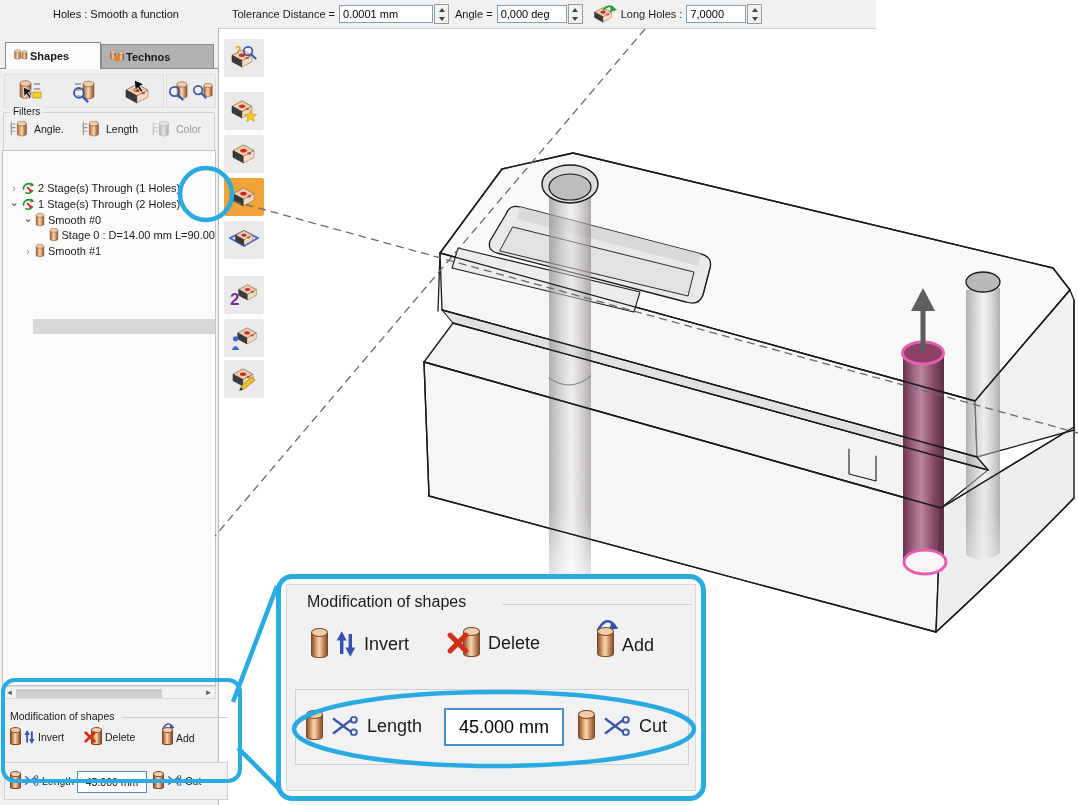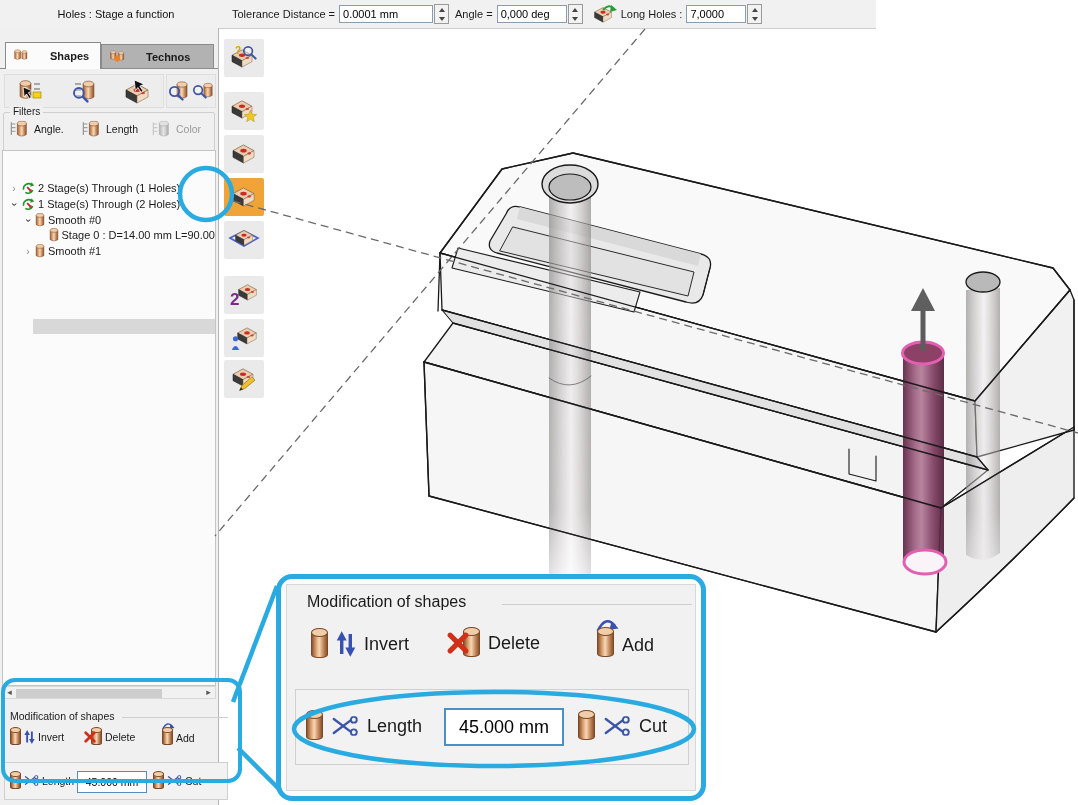--- a/index.html
+++ b/index.html
@@ -16,21 +16,21 @@
   .spin{width:13px;height:18px;border:1px solid #9a9a9a;background:#f2f2f2;display:flex;
         flex-direction:column;margin-left:1px;}
   .spin div{flex:1;display:flex;align-items:center;justify-content:center;}
   .tri-up{width:0;height:0;border-left:3px solid transparent;border-right:3px solid transparent;
           border-bottom:4px solid #444;}
   .tri-dn{width:0;height:0;border-left:3px solid transparent;border-right:3px solid transparent;
           border-top:4px solid #444;}
   
   #leftpanel{position:absolute;left:0;top:28px;width:218px;height:777px;background:#f0f0f0;
              border-right:1px solid #b5b5b5;}
-  .tab{position:absolute;display:flex;align-items:center;gap:20px;font-weight:bold;font-size:11px;
+  .tab{position:absolute;display:flex;align-items:center;gap:0;font-weight:bold;font-size:11px;
        border:1px solid #8a8a8a;padding:0 8px;box-sizing:border-box;}
   #tab-shapes{left:5px;top:14px;width:96px;height:27px;background:#fbfbfb;border-bottom:none;z-index:2;}
   #tab-technos{left:101px;top:16px;width:113px;height:25px;background:#b2b2b2;}
   #tabsline{position:absolute;left:0;top:40px;width:218px;height:1px;background:#8a8a8a;}
   .tbgroup{position:absolute;top:46px;height:32px;background:#ededed;border:1px solid #dedede;
            display:flex;align-items:center;justify-content:space-around;}
   #tbg1{left:4px;width:158px;}
   #tbg2{left:166px;width:48px;}
   .tbtn{display:flex;align-items:center;justify-content:center;}
   
@@ -186,21 +186,21 @@
       <symbol id="sym-ruler" viewBox="0 0 7 16">
         <line x1="1.5" y1="1" x2="1.5" y2="15" stroke="#9a9a9a" stroke-width="1.4"></line>
         <line x1="1.5" y1="3" x2="6" y2="3" stroke="#9a9a9a" stroke-width="1.2"></line>
         <line x1="1.5" y1="7" x2="6" y2="7" stroke="#9a9a9a" stroke-width="1.2"></line>
         <line x1="1.5" y1="11" x2="6" y2="11" stroke="#9a9a9a" stroke-width="1.2"></line>
       </symbol>
     </defs>
   </svg>
 
   <div id="topbar">
-    <div class="title">Holes : Stage a function</div>
+    <div class="title">Holes : Smooth a function</div>
     <div class="fld">
       <span class="lbl">Tolerance Distance =</span>
       <input style="width: 86px;" value="0.0001 mm">
       <span class="spin">
         <div>
             <i class="tri-up"></i>
           </div>
         <div>
             <i class="tri-dn"></i>
           </div>

